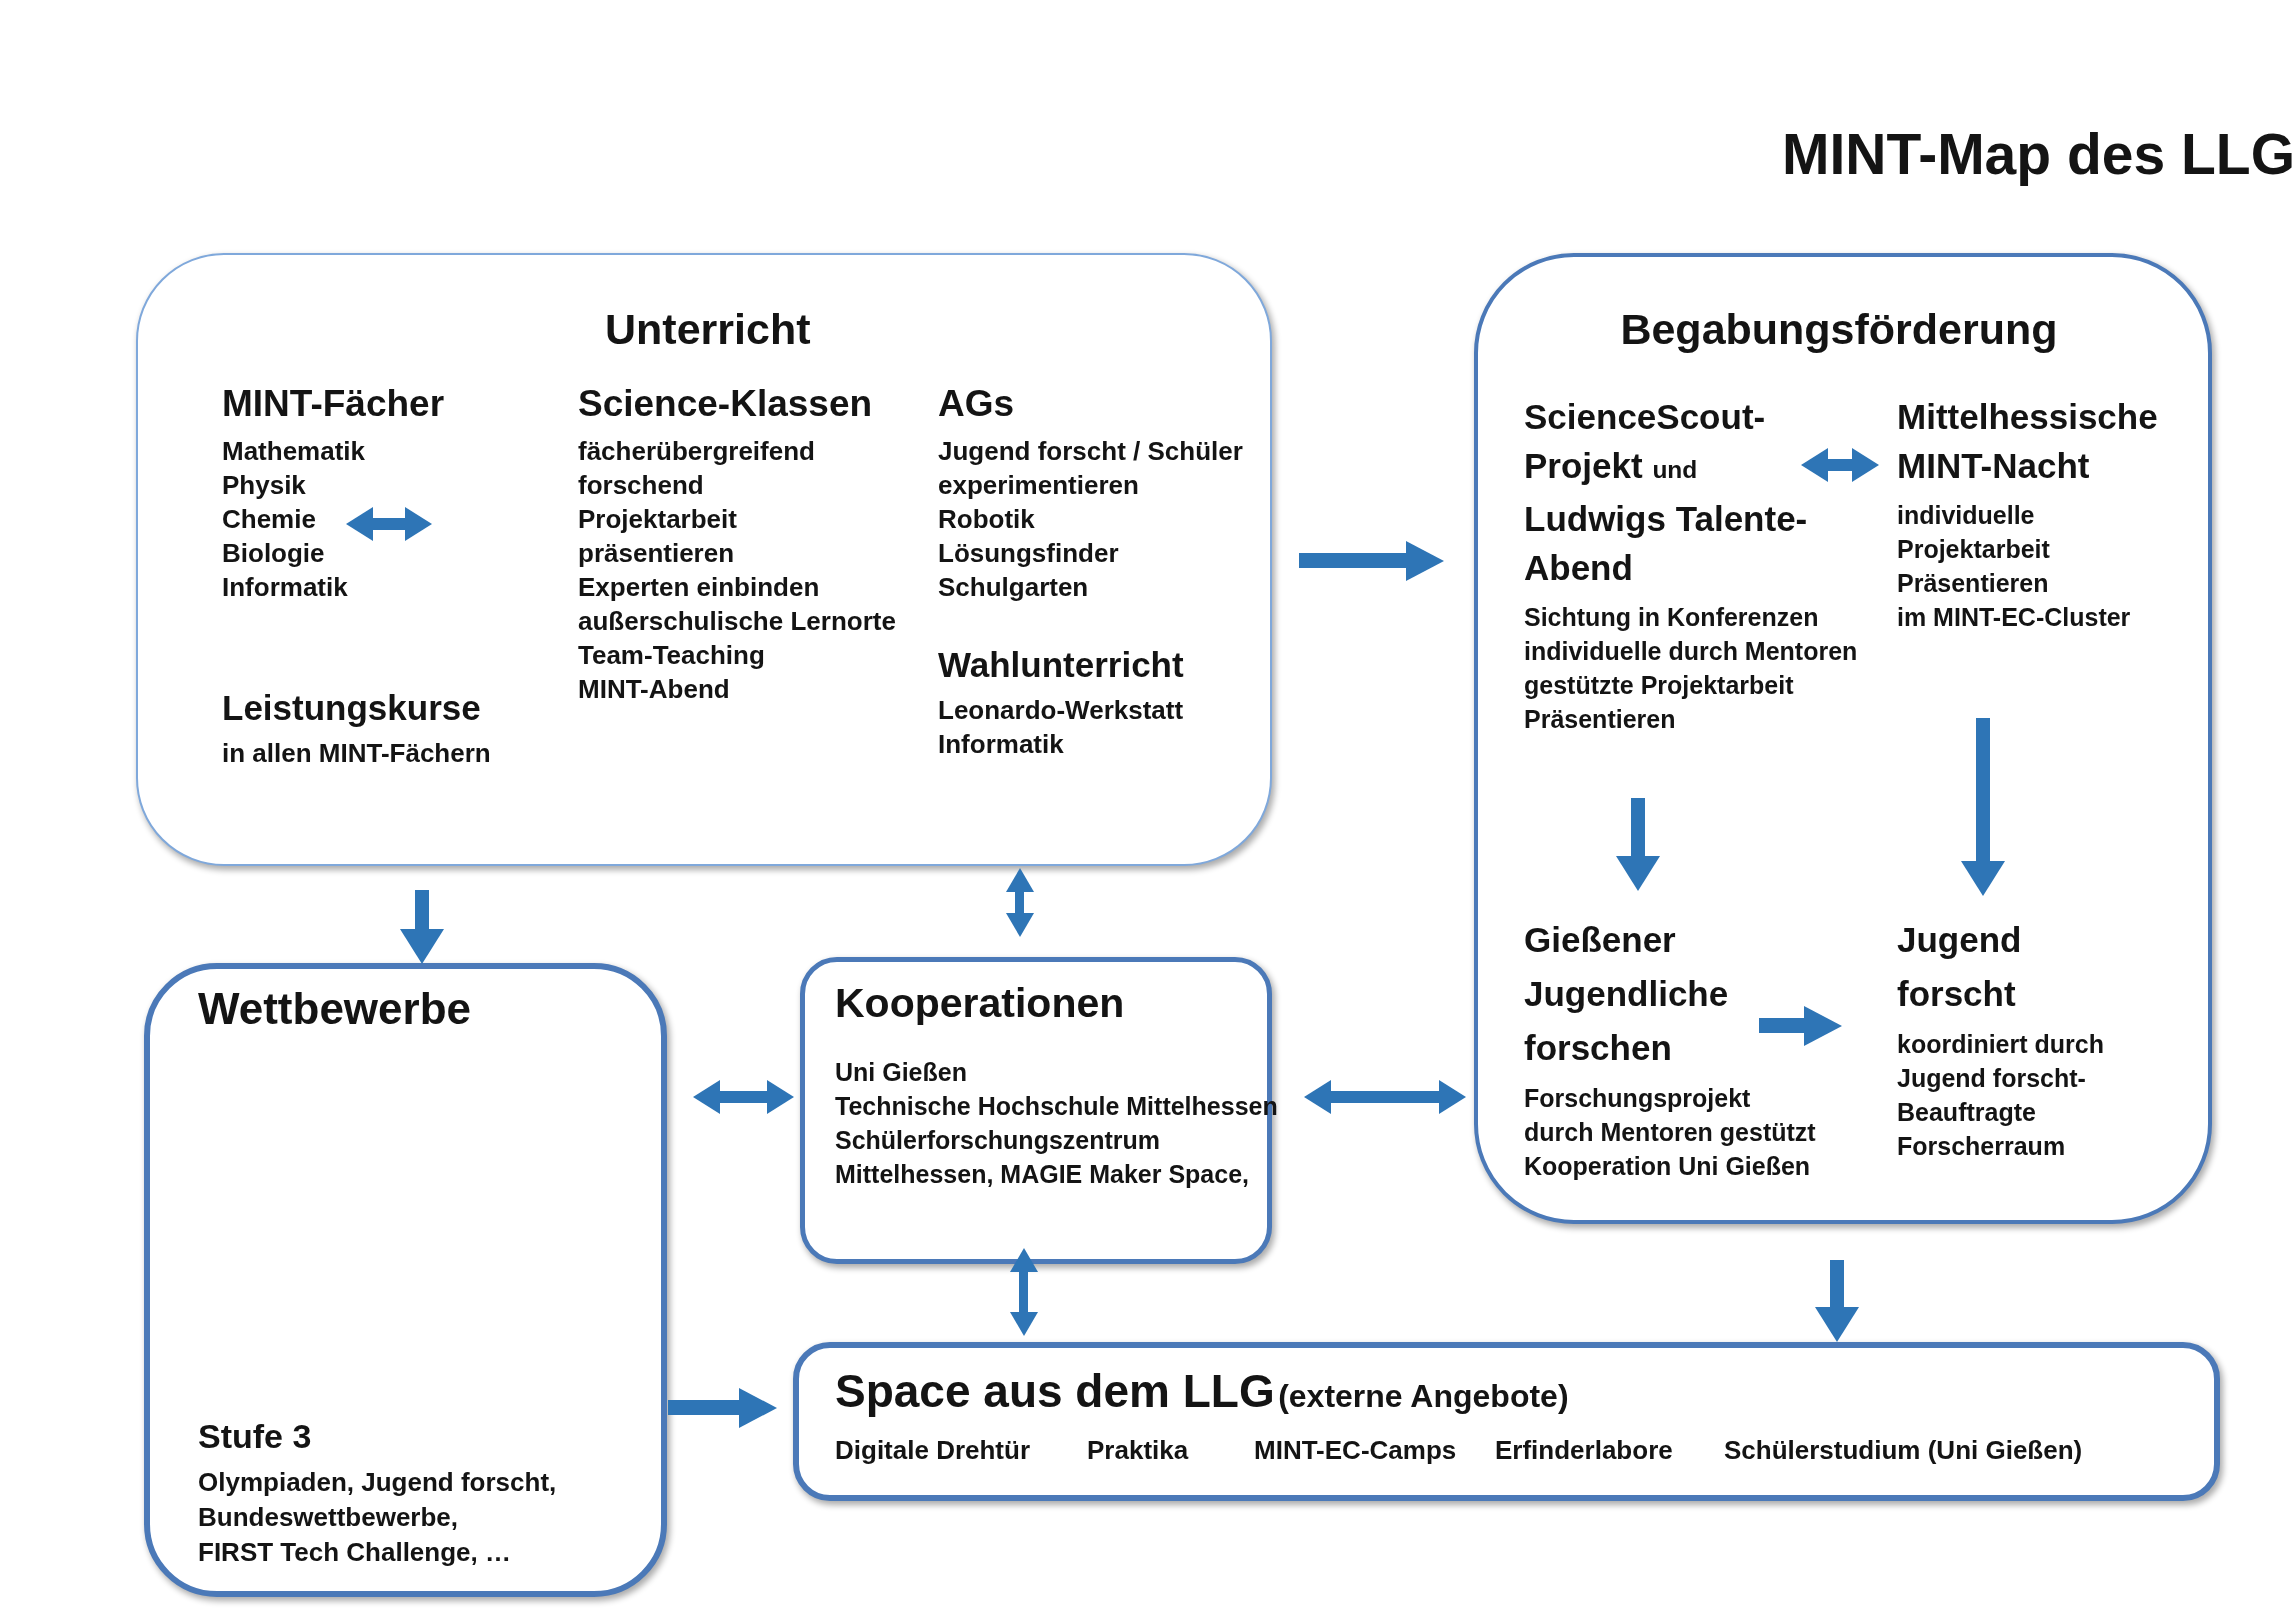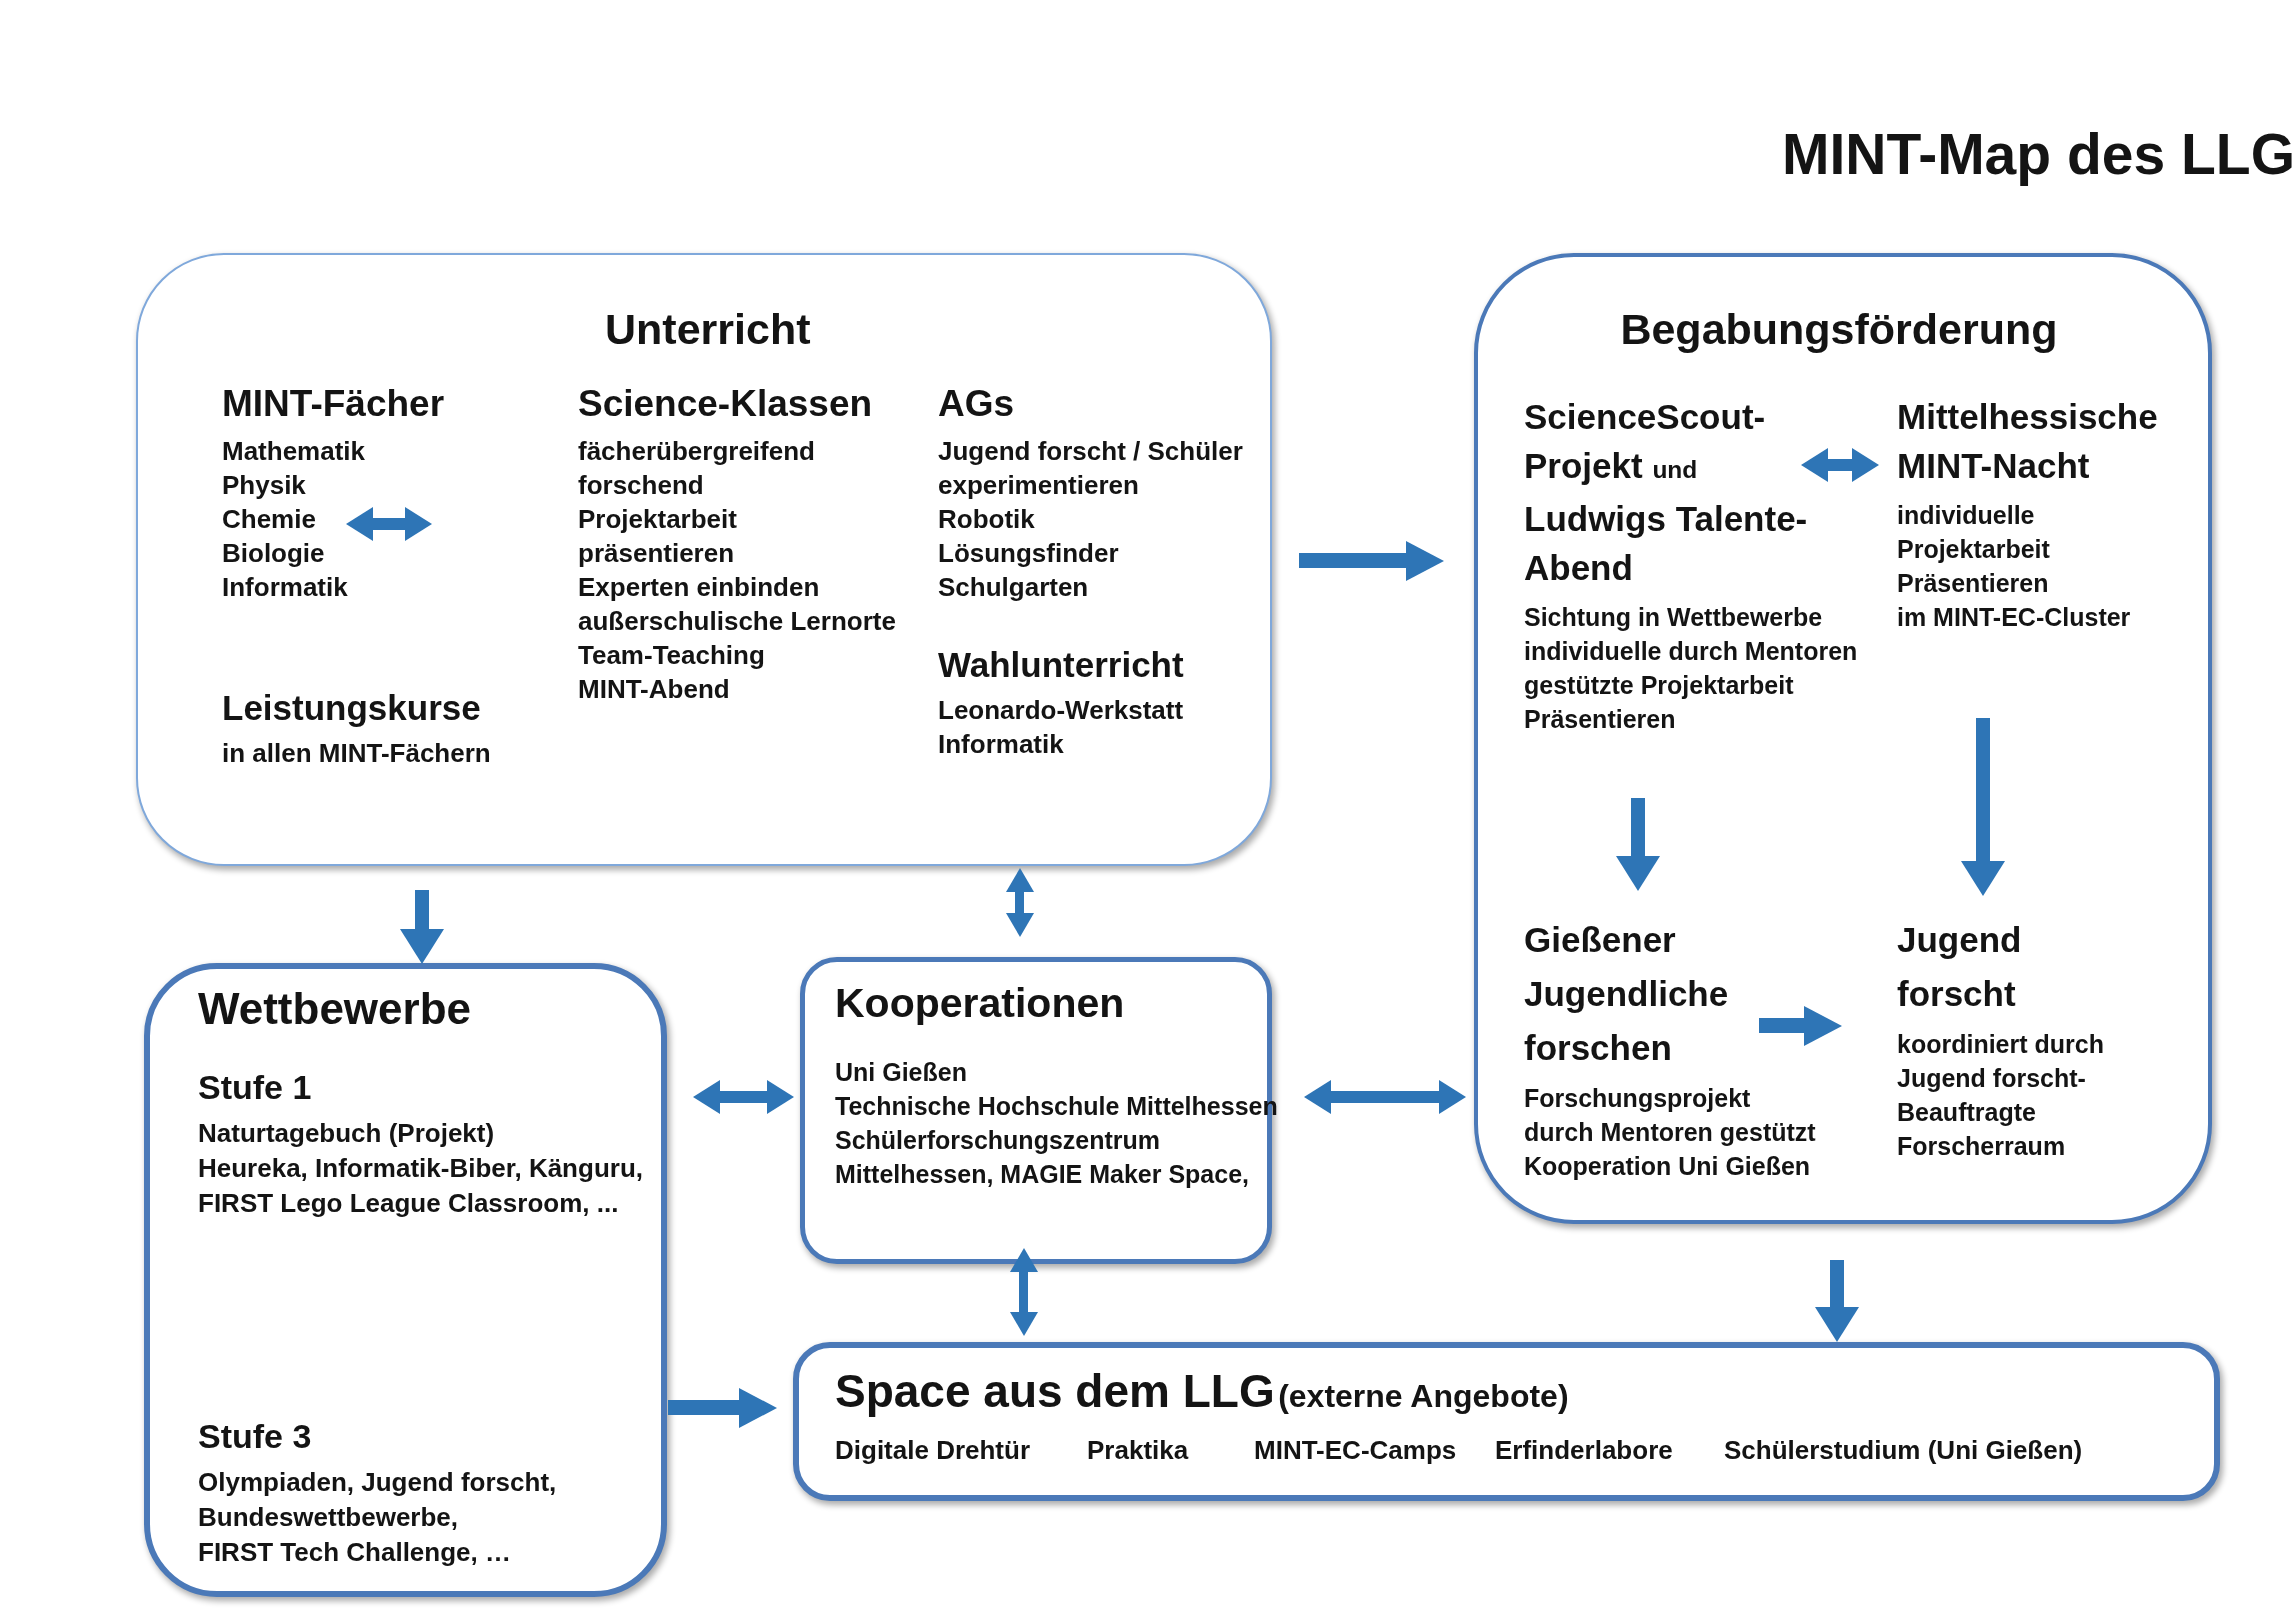--- a/index.html
+++ b/index.html
@@ -102,21 +102,21 @@
   </div>
 
   <div class="abs box-title" style="left:1474px;top:305px;width:730px;text-align:center;">Begabungsförderung</div>
 
   <div class="abs bcol" style="left:1524px;top:392px;">
     <div class="bh">ScienceScout-</div>
     <div class="bh"><span>Projekt</span> <span class="small-und">und</span></div>
     <div class="bh">Ludwigs Talente-</div>
     <div class="bh">Abend</div>
     <div class="items">
-      <div class="i">Sichtung in Wettbewerbe</div>
+      <div class="i">Sichtung in Konferenzen</div>
       <div class="i">individuelle durch Mentoren</div>
       <div class="i">gestützte Projektarbeit</div>
       <div class="i">Präsentieren</div>
     </div>
   </div>
 
   <div class="abs bcol" style="left:1897px;top:392px;">
     <div class="bh">Mittelhessische</div>
     <div class="bh">MINT-Nacht</div>
     <div class="items">
@@ -144,26 +144,20 @@
     <div class="items" style="margin-top:6.1px;">
       <div class="i">koordiniert durch</div>
       <div class="i">Jugend forscht-</div>
       <div class="i">Beauftragte</div>
       <div class="i">Forscherraum</div>
     </div>
   </div>
 
   <div class="abs box-title" style="left:198px;top:984px;font-size:44px;">Wettbewerbe</div>
 
-  <div class="abs wcol" style="left:198px;top:1068px;">
-    <div class="h3">Stufe 1</div>
-    <div class="i">Naturtagebuch (Projekt)</div>
-    <div class="i">Heureka, Informatik-Biber, Känguru,</div>
-    <div class="i">FIRST Lego League Classroom, ...</div>
-  </div>
   <div class="abs wcol" style="left:198px;top:1417px;">
     <div class="h3">Stufe 3</div>
     <div class="i">Olympiaden, Jugend forscht,</div>
     <div class="i">Bundeswettbewerbe,</div>
     <div class="i">FIRST Tech Challenge, …</div>
   </div>
 
   <div class="abs box-title" style="left:835px;top:980px;font-size:41px;">Kooperationen</div>
   <div class="abs kcol" style="left:835px;top:1055px;">
     <div class="i">Uni Gießen</div>

